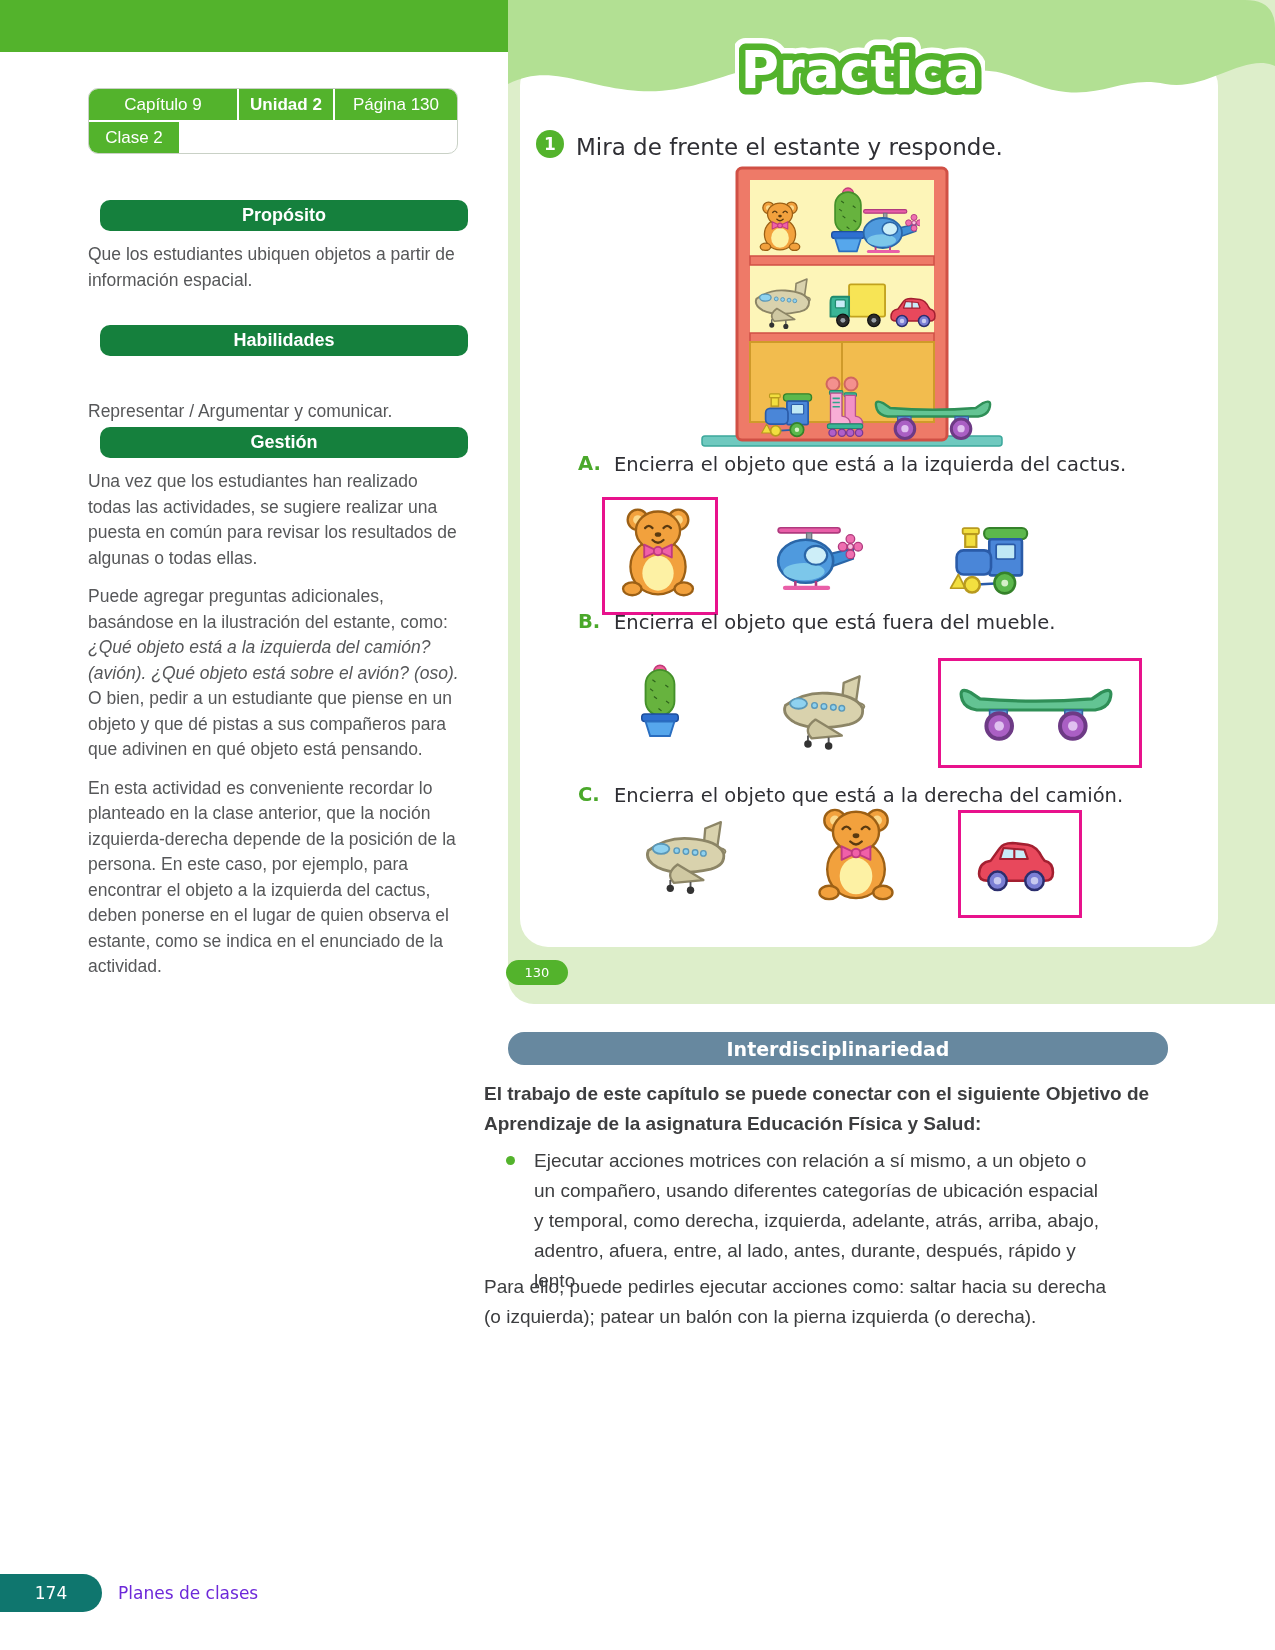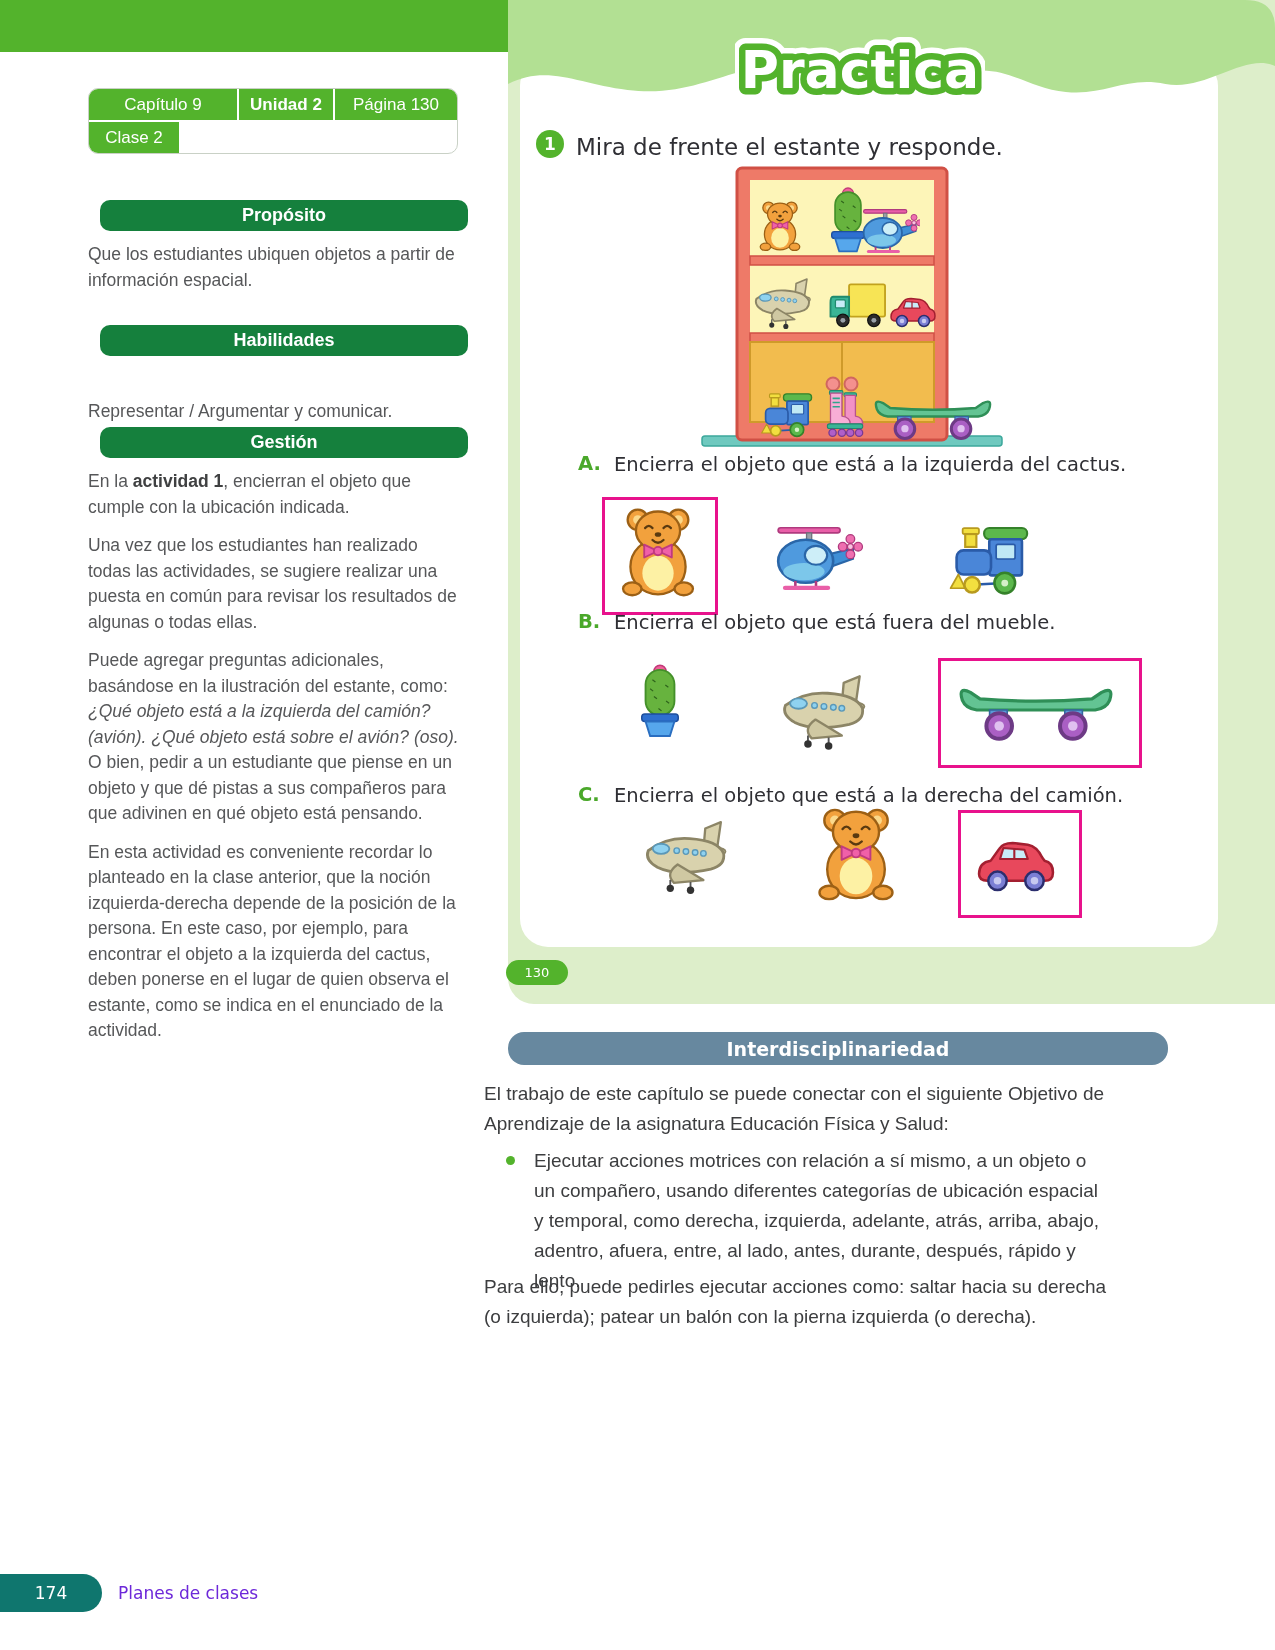--- a/index.html
+++ b/index.html
@@ -40,21 +40,21 @@
   .item-letter{font-family:"DejaVu Sans",sans-serif;font-weight:bold;color:#4aa82a;font-size:19.5px;}
   .item-text{font-size:19.5px;}
   .ans-box{border:3px solid #e8128c;background:transparent;}
   .toy{position:absolute;}
   .page-badge{left:506px;top:960px;width:62px;height:25px;background:#53b32c;border-radius:13px;color:#fff;
     font-family:"DejaVu Sans",sans-serif;font-size:13px;display:flex;align-items:center;justify-content:center;}
   
   .inter-bar{left:508px;top:1032px;width:660px;height:33px;background:#67889f;border-radius:16px;color:#fff;
     font-family:"DejaVu Sans",sans-serif;font-weight:bold;font-size:19px;display:flex;align-items:center;justify-content:center;}
   .inter-text{color:#3c3d3f;font-size:19px;line-height:30px;}
-  .inter-intro{left:484px;top:1079px;width:710px;}
+  .inter-intro{left:484px;top:1079px;width:710px;font-weight:bold;}
   .inter-bullet-dot{left:506px;top:1156px;width:9px;height:9px;border-radius:50%;background:#53b32c;}
   .inter-bullet{left:534px;top:1146px;width:578px;}
   .inter-outro{left:484px;top:1272px;width:640px;}
   
   .footer-pill{left:0;top:1574px;width:102px;height:38px;background:#0f766e;border-radius:0 20px 20px 0;color:#fff;
     font-family:"DejaVu Sans",sans-serif;font-size:17px;display:flex;align-items:center;justify-content:center;}
   .footer-label{left:118px;top:1583px;font-family:"DejaVu Sans",sans-serif;font-size:17px;color:#6d28d9;}
 </style>
 </head>
 <body>
@@ -272,21 +272,20 @@
 </div>
 
 <div class="abs section-bar" style="top:200px;">Propósito</div>
 <div class="abs body-text" style="top:242px;">Que los estudiantes ubiquen objetos a partir de información espacial.</div>
 
 <div class="abs section-bar" style="top:325px;">Habilidades</div>
 <div class="abs body-text" style="top:367px;margin-top:32px;">Representar / Argumentar y comunicar.</div>
 
 <div class="abs section-bar" style="top:427px;">Gestión</div>
 <div class="abs body-text gestion-block" style="top:469px;">
-  <p><span>En la </span><span class="b">actividad 1</span><span>, encierran el objeto que cumple con la ubicación indicada.</span></p>
   <p>Una vez que los estudiantes han realizado todas las actividades, se sugiere realizar una puesta en común para revisar los resultados de algunas o todas ellas.</p>
   <p><span>Puede agregar preguntas adicionales, basándose en la ilustración del estante, como: </span><span class="i">¿Qué objeto está a la izquierda del camión? (avión). ¿Qué objeto está sobre el avión? (oso).</span><span> O bien, pedir a un estudiante que piense en un objeto y que dé pistas a sus compañeros para que adivinen en qué objeto está pensando.</span></p>
   <p>En esta actividad es conveniente recordar lo planteado en la clase anterior, que la noción izquierda-derecha depende de la posición de la persona. En este caso, por ejemplo, para encontrar el objeto a la izquierda del cactus, deben ponerse en el lugar de quien observa el estante, como se indica en el enunciado de la actividad.</p>
 </div>
 
 <div class="abs inter-bar">Interdisciplinariedad</div>
 <div class="abs inter-text inter-intro">El trabajo de este capítulo se puede conectar con el siguiente Objetivo de Aprendizaje de la asignatura Educación Física y Salud:</div>
 <div class="abs inter-bullet-dot"></div>
 <div class="abs inter-text inter-bullet">Ejecutar acciones motrices con relación a sí mismo, a un objeto o un compañero, usando diferentes categorías de ubicación espacial y temporal, como derecha, izquierda, adelante, atrás, arriba, abajo, adentro, afuera, entre, al lado, antes, durante, después, rápido y lento.</div>
 <div class="abs inter-text inter-outro">Para ello, puede pedirles ejecutar acciones como: saltar hacia su derecha (o izquierda); patear un balón con la pierna izquierda (o derecha).</div>

